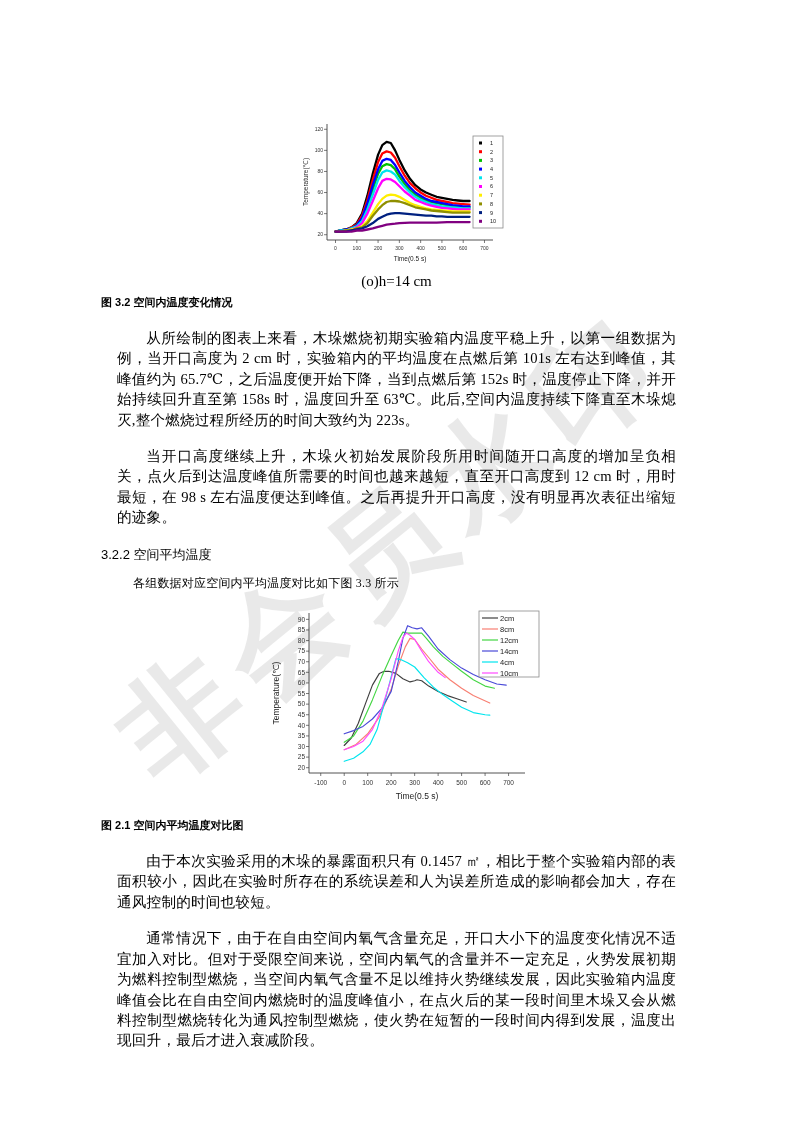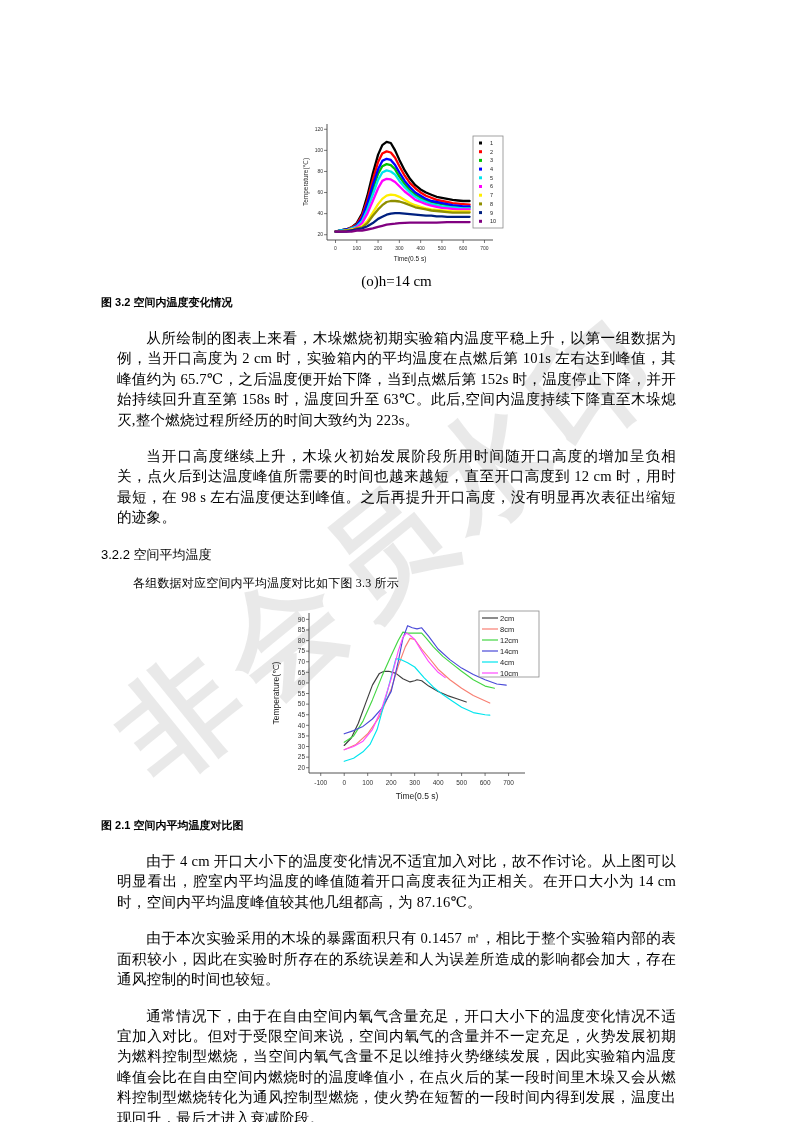--- a/index.html
+++ b/index.html
@@ -177,18 +177,17 @@
           <line x1="215" y1="50" x2="231" y2="50" stroke="#4a4ad8" stroke-width="1.2"></line>
           <text x="233" y="52.625" font-size="7.5" fill="#222">14cm</text>
           <line x1="215" y1="61" x2="231" y2="61" stroke="#00e5ee" stroke-width="1.2"></line>
           <text x="233" y="63.625" font-size="7.5" fill="#222">4cm</text>
           <line x1="215" y1="72" x2="231" y2="72" stroke="#ff4aff" stroke-width="1.2"></line>
           <text x="233" y="74.625" font-size="7.5" fill="#222">10cm</text>
         </svg>
       <div class="caption">图 2.1 空间内平均温度对比图</div>
     </figure>
 
-    <p class="bodyp">由于 4 cm 开口大小下的温度变化情况不适宜加入对比，故不作讨论。从上图可以明显看出，腔室内平均温度的峰值随着开口高度表征为正相关。在开口大小为 14 cm 时，空间内平均温度峰值较其他几组都高，为 87.16℃。</p>
     <p class="bodyp">由于本次实验采用的木垛的暴露面积只有 0.1457 ㎡，相比于整个实验箱内部的表面积较小，因此在实验时所存在的系统误差和人为误差所造成的影响都会加大，存在通风控制的时间也较短。</p>
     <p class="bodyp">通常情况下，由于在自由空间内氧气含量充足，开口大小下的温度变化情况不适宜加入对比。但对于受限空间来说，空间内氧气的含量并不一定充足，火势发展初期为燃料控制型燃烧，当空间内氧气含量不足以维持火势继续发展，因此实验箱内温度峰值会比在自由空间内燃烧时的温度峰值小，在点火后的某一段时间里木垛又会从燃料控制型燃烧转化为通风控制型燃烧，使火势在短暂的一段时间内得到发展，温度出现回升，最后才进入衰减阶段。</p>
 
   </div>
 </div>
 
 </body></html>

